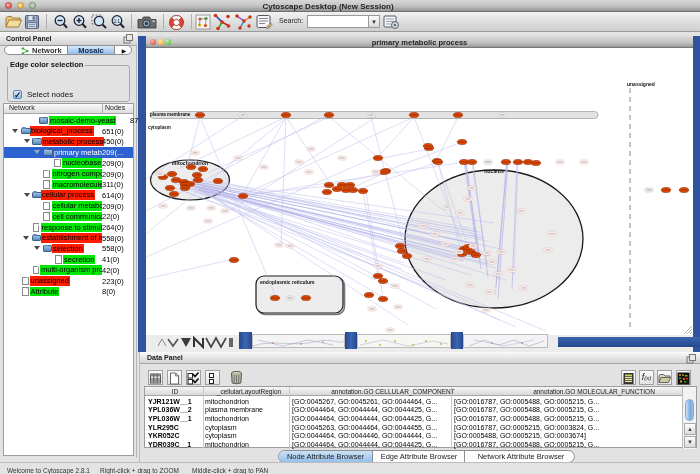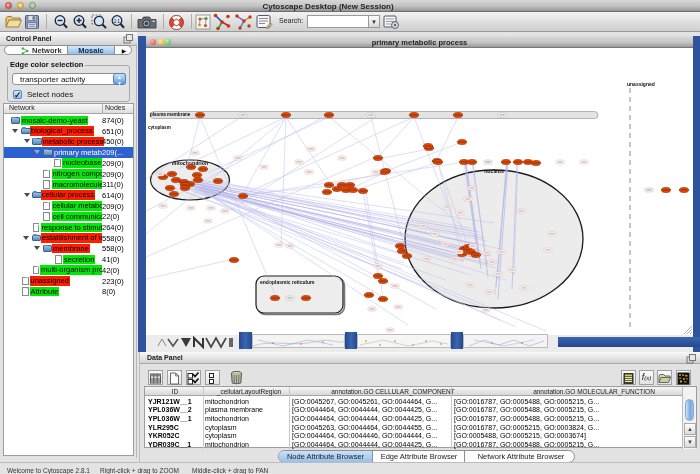--- a/index.html
+++ b/index.html
@@ -194,31 +194,30 @@
           <circle cx="8.5" cy="5.5" r="1.7" fill="#3fae3f"></circle>
           <circle cx="2.5" cy="9" r="1.7" fill="#3fae3f"></circle>
         </svg>
         <span style="position:absolute;left:27px;top:0px;line-height:10px;">Network</span>
       </div>
     <div id="tab-mosaic" class="abs">Mosaic</div>
     <div id="tab-arrow" class="abs">▶</div>
   </div>
   <div id="groupbox" class="abs"></div>
   <div id="grouplbl" class="abs">Edge color selection</div>
-  <div id="combo" class="abs">transporter activity<div id="combo-step" class="abs">▲<br>▼</div></div>
   <div id="checkbox" class="abs">✓</div>
   <div id="checklbl" class="abs">Select nodes</div>
   <div id="treewrap" class="abs">
     <div id="treehead" class="abs">
         <span style="position:absolute;left:5px;top:0px;">Network</span>
         <span style="position:absolute;left:101px;top:0px;">Nodes</span>
         <span style="position:absolute;left:98px;top:0;width:1px;height:10px;background:#b0b0b0;"></span>
       </div>
     <div id="treerows">
-      <div class="trow abs" style="top:0px;">
+      <div class="trow abs" style="top:0px;margin-left:28px;">
           <span class="fold" style="left:6.6px;"></span>
           <span class="lbl green" style="left:17px;">mosaic-demo-yeast</span>
           <span class="cnt">874(0)</span>
         </div>
       <div class="trow abs" style="top:10.7px;">
           <span class="tri" style="left:8px;"></span>
           <span class="lbl red" style="left:26px;">biological_process</span>
           <span class="cnt">651(0)</span>
           <span class="fold" style="left:17px;"></span>
         </div>
@@ -271,21 +270,21 @@
           <span class="cnt">264(0)</span>
         </div>
       <div class="trow abs" style="top:117.7px;">
           <span class="tri" style="left:19px;"></span>
           <span class="lbl red" style="left:37px;width:61px;">establishment of lo</span>
           <span class="cnt">558(0)</span>
           <span class="fold" style="left:27.5px;"></span>
         </div>
       <div class="trow abs" style="top:128.4px;">
           <span class="tri" style="left:29.6px;"></span>
-          <span class="lbl red" style="left:48px;">membrane</span>
+          <span class="lbl red" style="left:48px;">selection</span>
           <span class="cnt">558(0)</span>
           <span class="fold" style="left:38.6px;"></span>
         </div>
       <div class="trow abs" style="top:139.1px;">
           <span class="file" style="left:51px;"></span>
           <span class="lbl green" style="left:59px;">secretion</span>
           <span class="cnt">41(0)</span>
         </div>
       <div class="trow abs" style="top:149.8px;">
           <span class="file" style="left:28.5px;"></span>

